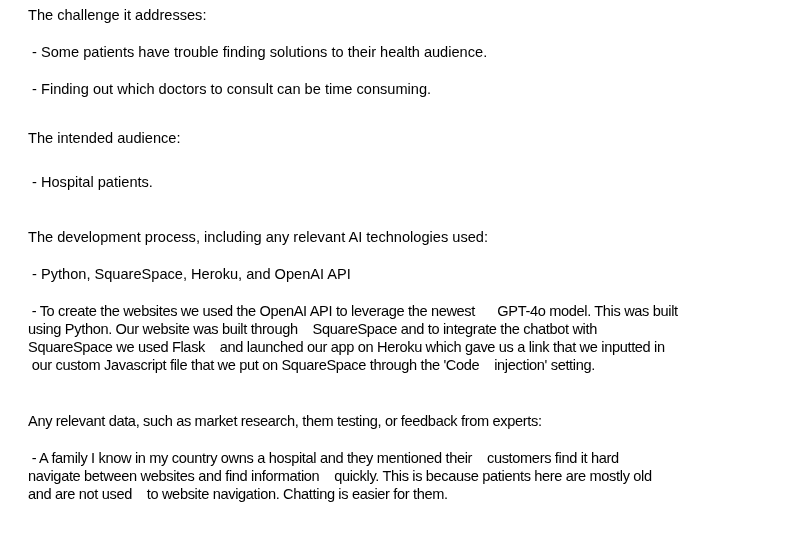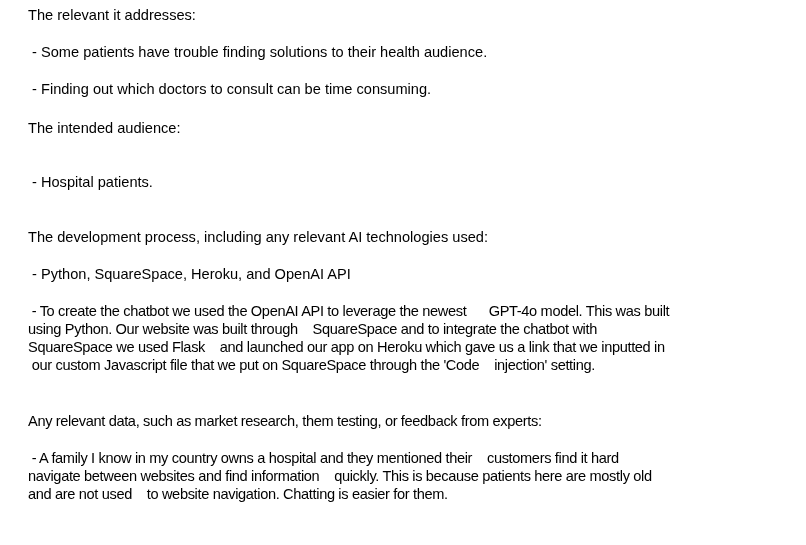--- a/index.html
+++ b/index.html
@@ -5,31 +5,31 @@
   html, body { margin: 0; padding: 0; background: #ffffff; }
   body { width: 806px; height: 545px; overflow: hidden; position: relative;
          font-family: "Liberation Sans", sans-serif; color: #000; font-size: 14.6px; }
   .line { position: absolute; left: 28px; white-space: pre; line-height: 18px; }
   .narrow { font-family: "Liberation Sans", sans-serif; letter-spacing: -0.35px; }
 </style>
 </head>
 <body>
 
 <div>
-  <div class="line" style="top:6px">The relevant it addresses:</div>
+  <div class="line" style="top:6px">The challenge it addresses:</div>
   <div class="line" style="top:43px"> - Some patients have trouble finding solutions to their health audience.</div>
   <div class="line" style="top:80px"> - Finding out which doctors to consult can be time consuming.</div>
 
-  <div class="line" style="top:119px">The intended audience:</div>
+  <div class="line" style="top:129px">The intended audience:</div>
   <div class="line" style="top:173px"> - Hospital patients.</div>
 
   <div class="line" style="top:228px">The development process, including any relevant AI technologies used:</div>
   <div class="line" style="top:265px"> - Python, SquareSpace, Heroku, and OpenAI API</div>
 
-  <div class="line narrow" style="top:302px"> - To create the chatbot we used the OpenAI API to leverage the newest      GPT-4o model. This was built</div>
+  <div class="line narrow" style="top:302px"> - To create the websites we used the OpenAI API to leverage the newest      GPT-4o model. This was built</div>
   <div class="line narrow" style="top:320px">using Python. Our website was built through    SquareSpace and to integrate the chatbot with</div>
   <div class="line narrow" style="top:338px">SquareSpace we used Flask    and launched our app on Heroku which gave us a link that we inputted in</div>
   <div class="line narrow" style="top:356px"> our custom Javascript file that we put on SquareSpace through the 'Code    injection' setting.</div>
 
   <div class="line narrow" style="top:412px">Any relevant data, such as market research, them testing, or feedback from experts:</div>
   <div class="line narrow" style="top:449px"> - A family I know in my country owns a hospital and they mentioned their    customers find it hard</div>
   <div class="line narrow" style="top:467px">navigate between websites and find information    quickly. This is because patients here are mostly old</div>
   <div class="line narrow" style="top:485px">and are not used    to website navigation. Chatting is easier for them.</div>
 </div>
 

